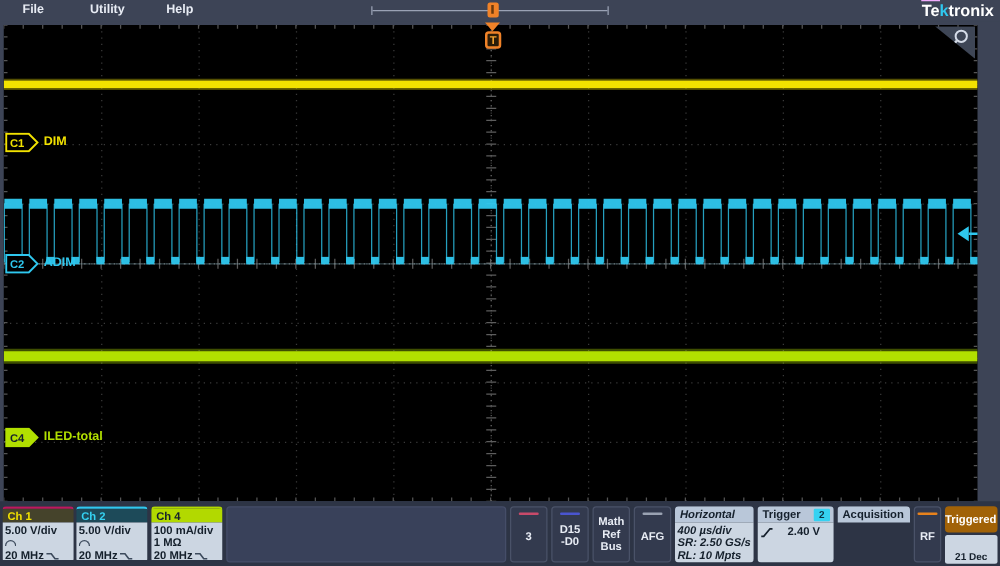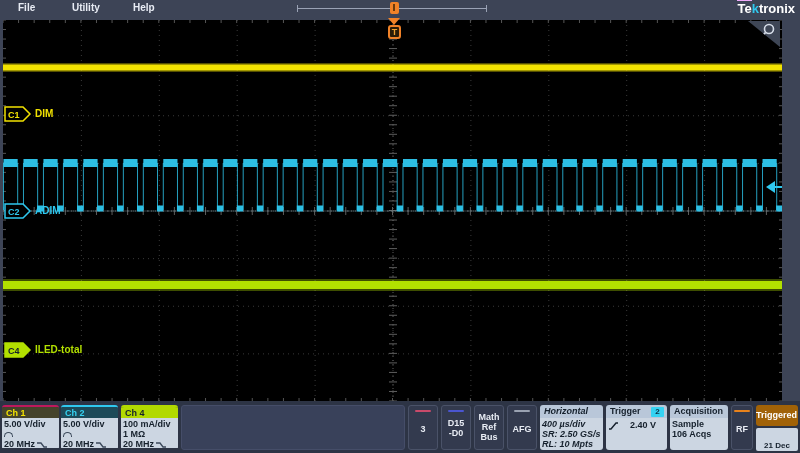--- a/index.html
+++ b/index.html
@@ -666,24 +666,20 @@
       <div class="hdr"><span>Trigger</span><span id="trig-chip">2</span></div>
       <div class="body">
         <div class="ln"><svg width="12" height="10" style="vertical-align:middle">
               <path d="M1,8 h2 l5,-6 h2" fill="none" stroke="#15202c" stroke-width="1.4"></path>
             </svg><span id="trig-val">2.40 V</span></div>
       </div>
     </div>
 
     <div id="b-acq" class="badge lite-badge">
       <div class="hdr">Acquisition</div>
-      <div class="body">
-        <div class="ln">Sample</div>
-        <div class="ln">106 Acqs</div>
-      </div>
     </div>
 
     <div id="b-rf" class="badge dark-badge">
       <div class="cline"></div>
       <div style="margin-top:12px">RF</div>
     </div>
 
     <div id="b-triggered">Triggered</div>
 
     <div id="b-datetime">

